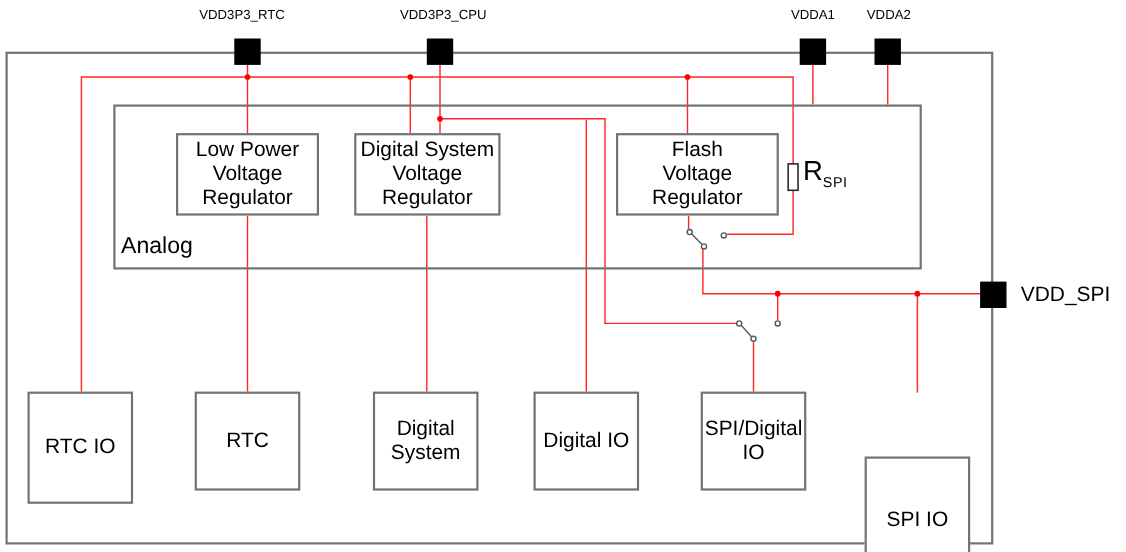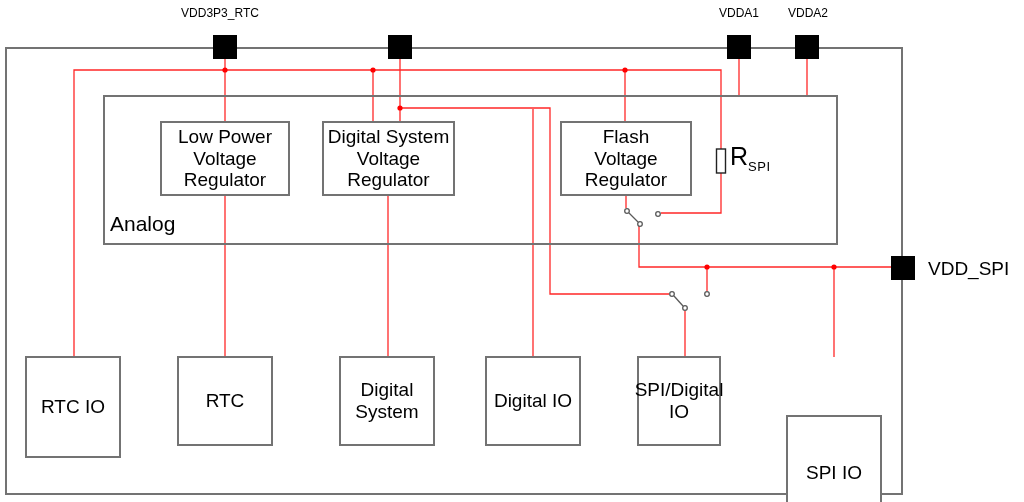--- a/index.html
+++ b/index.html
@@ -103,39 +103,40 @@
 
   <div class="box" style="left:103px;top:95px;width:735px;height:150px;"></div>
   <div class="analoglabel">Analog</div>
 
   <div class="box cell" style="left:160px;top:121px;width:130px;height:75px;">Low Power
 Voltage
 Regulator</div>
   <div class="box cell" style="left:322px;top:121px;width:133px;height:75px;">Digital System
 Voltage
 Regulator</div>
-  <div class="box cell" style="left:560px;top:121px;width:132px;height:75px;">Flash
+  <div class="box cell" style="left:560px;top:121px;width:148px;height:75px;">Flash
 Voltage
 Regulator</div>
 
   <div class="box cell" style="left:25px;top:356px;width:96px;height:102px;">RTC IO</div>
   <div class="box cell" style="left:177px;top:356px;width:96px;height:90px;">RTC</div>
   <div class="box cell" style="left:339px;top:356px;width:96px;height:90px;">Digital
 System</div>
   <div class="box cell" style="left:485px;top:356px;width:96px;height:90px;">Digital IO</div>
-  <div class="box cell" style="left:637px;top:356px;width:84px;height:90px;">SPI/Digital
+  <div class="box cell" style="left:637px;top:356px;width:96px;height:90px;">SPI/Digital
 IO</div>
   <div class="box cell" style="left:786px;top:376px;width:96px;height:115px;margin-top:39px;">SPI IO</div>
 
   <div class="pad" style="left:213px;top:35px;"></div>
   <div class="pad" style="left:388px;top:35px;"></div>
   <div class="pad" style="left:727px;top:35px;"></div>
   <div class="pad" style="left:795px;top:35px;"></div>
   <div class="pad" style="left:891px;top:256px;"></div>
 
   <div class="padlabel" style="left:220px;">VDD3P3_RTC</div>
+  <div class="padlabel" style="left:403px;">VDD3P3_CPU</div>
   <div class="padlabel" style="left:739px;">VDDA1</div>
   <div class="padlabel" style="left:808px;">VDDA2</div>
   <div class="sidelabel" style="left:928px;top:258px;">VDD_SPI</div>
 
   <div class="rlabel"><span>R</span><span class="rsub">SPI</span></div>
 
 </div>
 
 </body></html>

